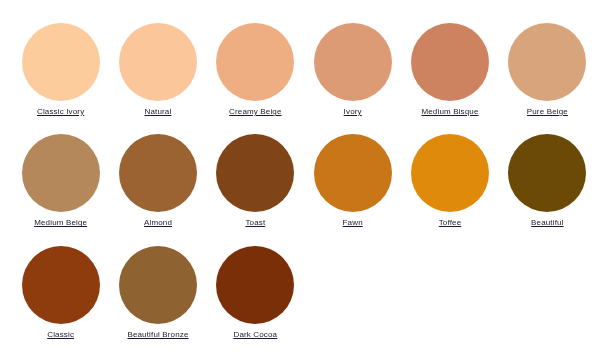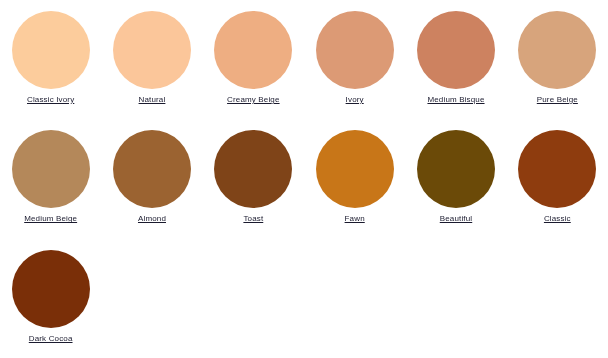--- a/index.html
+++ b/index.html
@@ -14,21 +14,21 @@
     font-family: "Liberation Sans", sans-serif;
     overflow: hidden;
   }
   #swatch-grid {
     width: 608px;
     height: 358px;
     display: grid;
     grid-template-columns: repeat(6, 1fr);
     grid-template-rows: repeat(3, 1fr);
     box-sizing: border-box;
-    padding: 0;
+    padding: 12px;
   }
   .swatch-cell {
     display: flex;
     flex-direction: column;
     align-items: center;
     justify-content: flex-start;
     padding-top: 11px;
     box-sizing: border-box;
   }
   .swatch-circle {
@@ -88,24 +88,32 @@
     </div>
     <div class="swatch-cell">
       <div class="swatch-circle" title="Toast" style="background-color: rgb(127, 68, 24);"></div>
       <a class="swatch-label">Toast</a>
     </div>
     <div class="swatch-cell">
       <div class="swatch-circle" title="Fawn" style="background-color: rgb(200, 118, 24);"></div>
       <a class="swatch-label">Fawn</a>
     </div>
     <div class="swatch-cell">
+      <div class="swatch-circle" title="Toffee" style="background-color: rgb(224, 138, 12);"></div>
+      <a class="swatch-label">Toffee</a>
+    </div>
+    <div class="swatch-cell">
       <div class="swatch-circle" title="Espresso" style="background-color: rgb(107, 74, 8);"></div>
       <a class="swatch-label">Beautiful</a>
     </div>
     <div class="swatch-cell">
       <div class="swatch-circle" title="Chestnut" style="background-color: rgb(142, 60, 14);"></div>
       <a class="swatch-label">Classic</a>
     </div>
     <div class="swatch-cell">
+      <div class="swatch-circle" title="Beautiful Bronze" style="background-color: rgb(142, 99, 49);"></div>
+      <a class="swatch-label">Beautiful Bronze</a>
+    </div>
+    <div class="swatch-cell">
       <div class="swatch-circle" title="Dark Cocoa" style="background-color: rgb(122, 47, 8);"></div>
       <a class="swatch-label">Dark Cocoa</a>
     </div>
   </div>
 
 </body></html>

